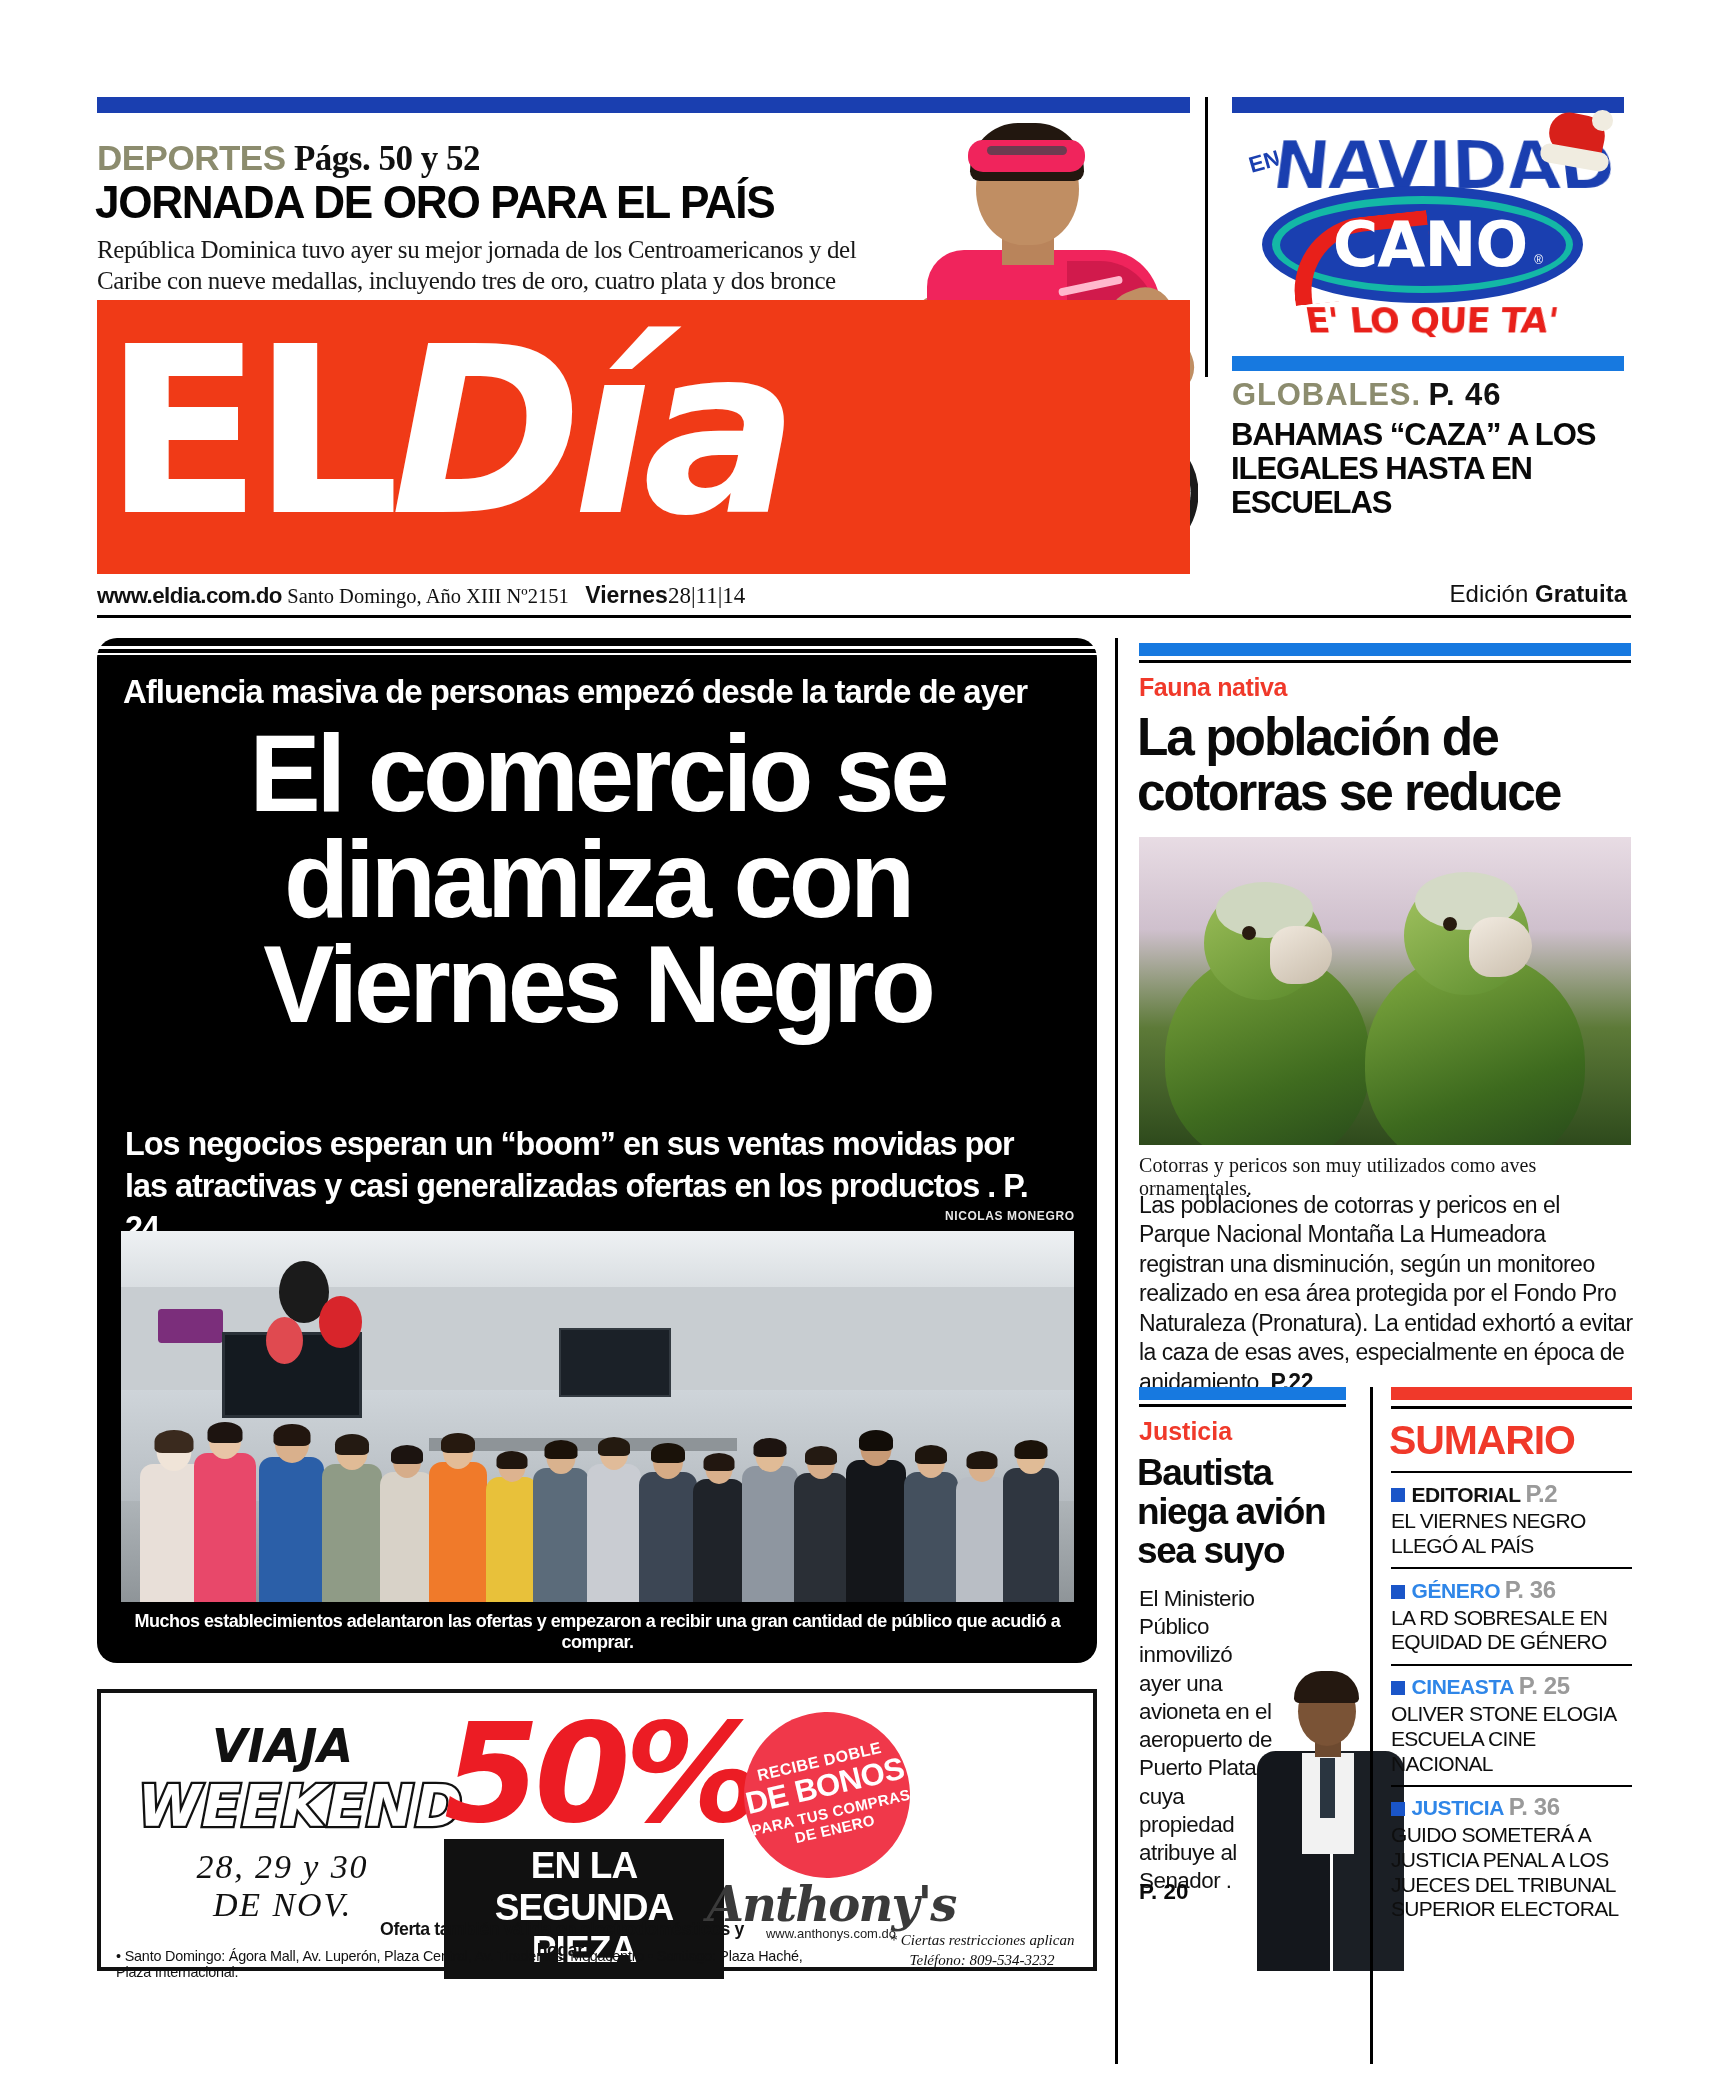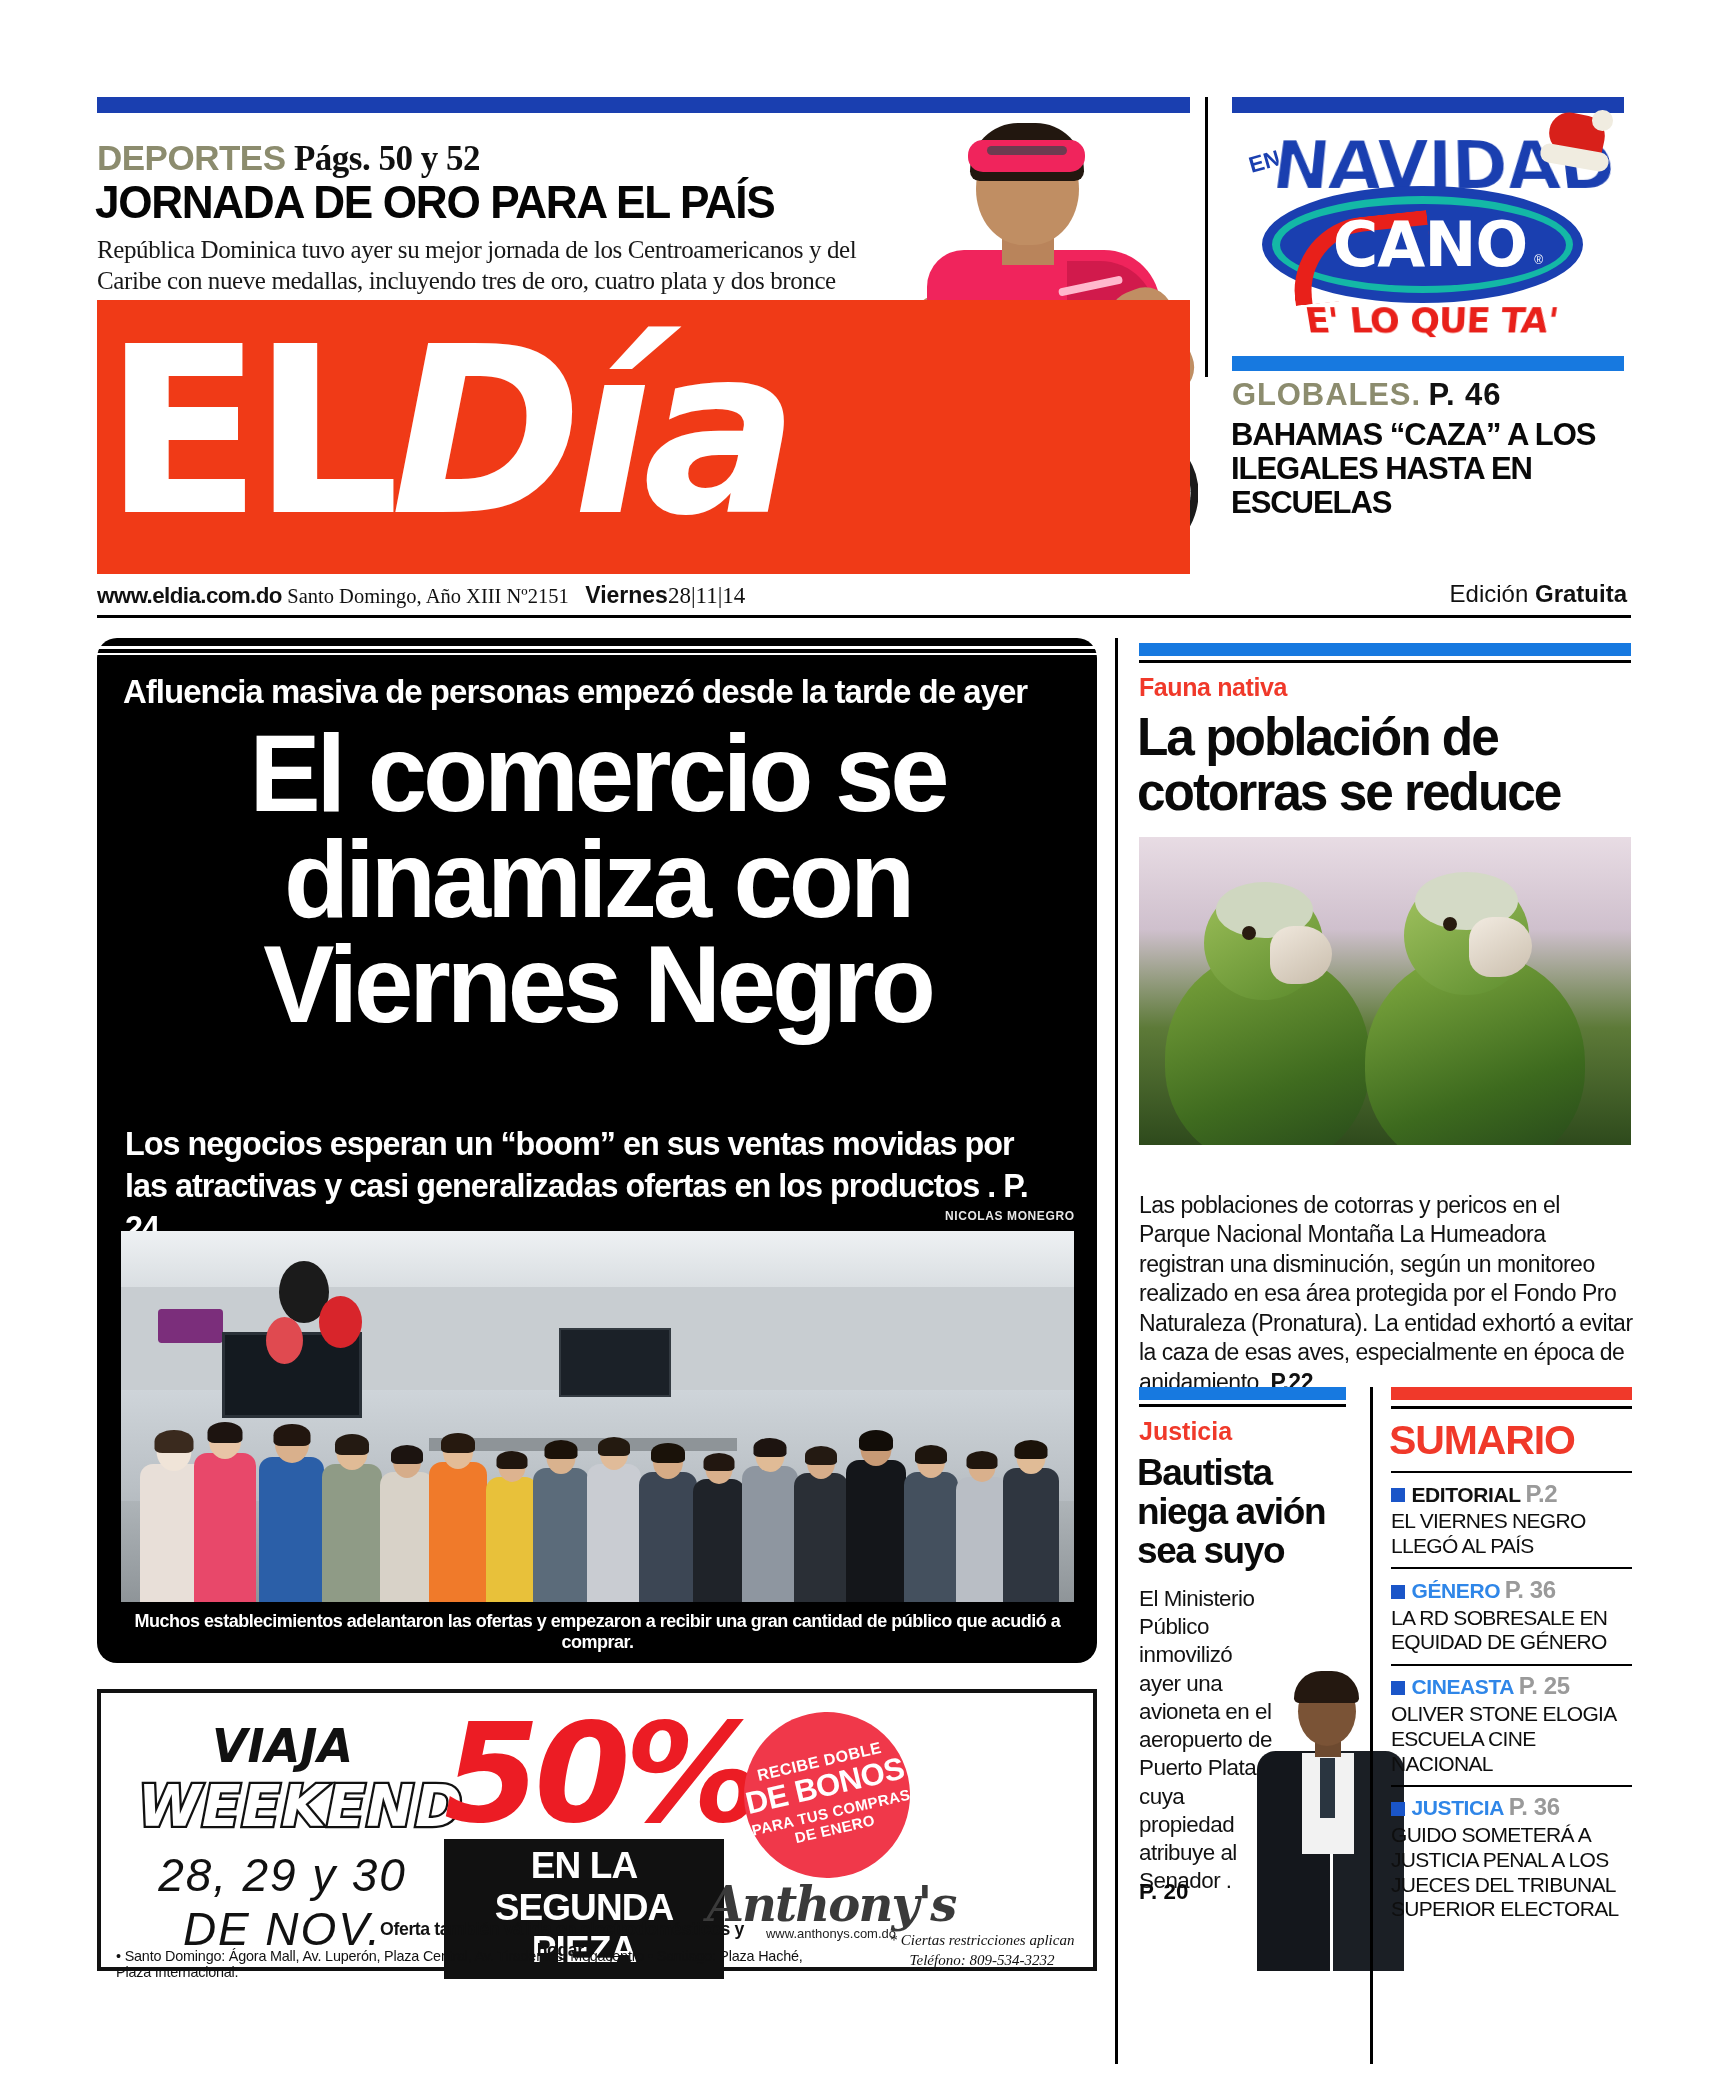--- a/index.html
+++ b/index.html
@@ -335,21 +335,21 @@
     border:4.7px solid #111; background:#fff;
   }
   .ba-black { font-family:"DejaVu Sans", sans-serif; font-weight:bold; font-style:italic;
     font-size:46px; color:#111; letter-spacing:0px; }
   .ba-weekend {
     font-family:"DejaVu Sans", sans-serif; font-weight:bold; font-style:italic;
     font-size:57px; color:#fff; letter-spacing:0.9px;
     -webkit-text-stroke:4.7px #111; paint-order: stroke fill;
   }
   .ba-dates {
-    font-family:Liberation Sans, sans-serif; font-size:46px; color:#111; letter-spacing:1.9px; font-style:italic;
+    font-family:Liberation Serif, serif; font-size:34px; color:#111; letter-spacing:1.9px; font-style:italic;
   }
   .ba-50 {
     font-family:"DejaVu Sans", sans-serif; font-weight:bold; font-style:italic;
     font-size:138px; color:#ec1c24; letter-spacing:-5.6px; line-height:0.9;
   }
   .ba-segunda {
     background:#111; color:#fff; font-family:"Liberation Sans", sans-serif; font-weight:bold;
     font-size:37px; letter-spacing:-0.9px; padding:5.6px 13px 7.5px 13px; display:inline-block;
   }
   .ba-circle {
@@ -575,20 +575,21 @@
     </div>
     <div class="parrot" style="left:211px; top:26px; width:252px; height:285px;">
       <div class="pbody" style="left:15px; top:89px; width:220px; height:220px; background:linear-gradient(160deg,#86b043,#3d6a1e 62%,#22411a);"></div>
       <div class="phead" style="left:54px; top:13px; width:125px; height:119px; background:linear-gradient(150deg,#a6c663,#5d8d2e);"></div>
       <div class="phead" style="left:65px; top:9.3px; width:103px; height:58px; background:#d4dac6;"></div>
       <div class="pbeak" style="left:119px; top:54px; width:63px; height:60px; background:linear-gradient(150deg,#f2ebe1,#cbbfae);"></div>
       <div class="peye" style="left:93px; top:54px; width:14px; height:14px;"></div>
     </div>
   </div>
 
+  <div class="fauna-cap">Cotorras y pericos son muy utilizados como aves ornamentales.</div>
   <div class="fauna-body">
     <span>Las poblaciones de cotorras y pericos en el Parque Nacional Montaña La Humeadora registran una disminución, según un monitoreo realizado en esa área protegida por el Fondo Pro Naturaleza (Pronatura). La entidad exhortó a evitar la caza de esas aves, especialmente en época de anidamiento.</span>
     <b>P.22</b>
   </div>
 
   <div class="just-rule"></div>
   <div class="just-rule2"></div>
   <div class="just-kicker">Justicia</div>
   <div class="just-head">Bautista niega avión sea suyo</div>
   <div class="just-body">El Ministerio Público inmovilizó ayer una avioneta en el aeropuerto de Puerto Plata cuya propiedad atribuye al Senador .</div>

